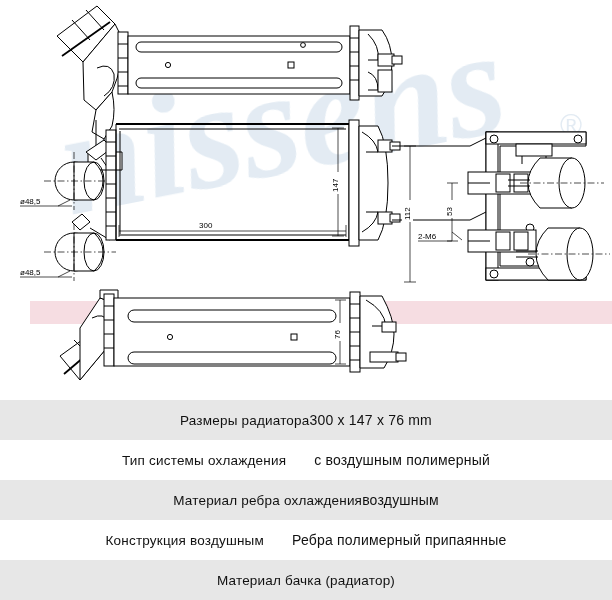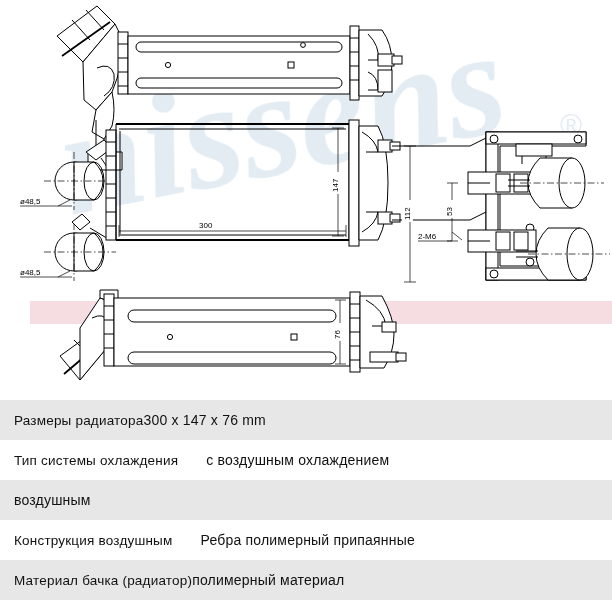--- a/index.html
+++ b/index.html
@@ -22,21 +22,21 @@
 
   
   #spec-table{
     position:absolute;left:0;top:400px;
     width:612px;height:200px;
     box-sizing:border-box;
   }
   .spec-row{
     display:flex;
     align-items:center;
-    justify-content:flex-start;
+    justify-content:center;
     height:40px;
     box-sizing:border-box;
     padding:0 14px;
   }
   .spec-row.shade{background:#e7e7e7;}
   .spec-row.plain{background:#ffffff;gap:28px;}
   .spec-label{
     font-size:13.5px;
     color:#111111;
     letter-spacing:.2px;
@@ -307,31 +307,31 @@
 
   <div id="spec-table">
 
     <div class="spec-row shade">
       <span class="spec-label">Размеры радиатора</span>
       <span class="spec-value">300 x 147 x 76 mm</span>
     </div>
 
     <div class="spec-row plain">
       <span class="spec-label">Тип системы охлаждения</span>
-      <span class="spec-value">с воздушным охлаждением</span>
+      <span class="spec-value">с воздушным полимерный</span>
     </div>
 
     <div class="spec-row shade">
+      <span class="spec-label">Материал ребра охлаждения</span>
       <span class="spec-value">воздушным</span>
     </div>
 
     <div class="spec-row plain">
       <span class="spec-label">Конструкция воздушным</span>
       <span class="spec-value">Ребра полимерный припаянные</span>
     </div>
 
     <div class="spec-row shade">
       <span class="spec-label">Материал бачка (радиатор)</span>
-      <span class="spec-value">полимерный материал</span>
     </div>
 
   </div>
 </div>
 
 </body></html>

